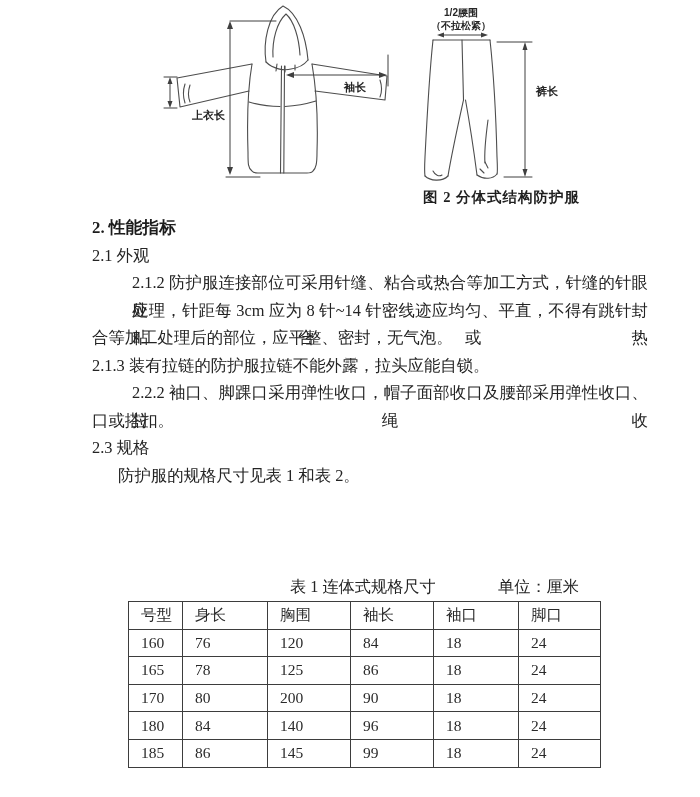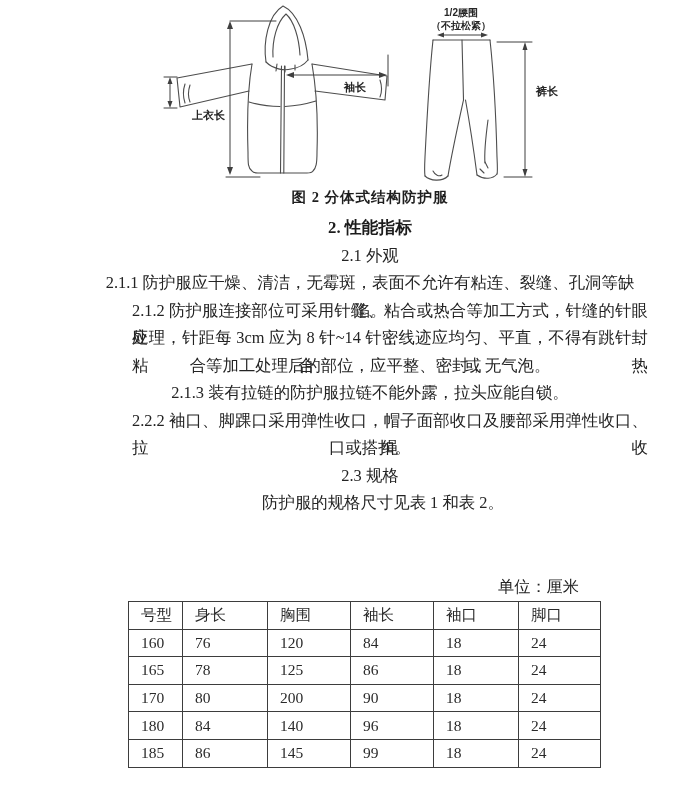--- a/index.html
+++ b/index.html
@@ -36,39 +36,38 @@
     font-weight: bold;
     fill: #262626;
     stroke: none;
   }
   .fig-svg text.small { font-size: 10px; }
   .fig-caption {
     position: absolute;
     left: 160px;
     top: 188px;
     width: 420px;
-    text-align: center;
+    text-align: right;
     font-size: 14.5px;
     font-weight: bold;
     letter-spacing: 1px;
     color: #1f1f1f;
   }
   
   .text-block {
     position: absolute;
     left: 92px;
     top: 214px;
     width: 556px;
   }
   .doc-line {
     height: 27.5px;
     line-height: 27.5px;
     font-size: 16.4px;
     color: #242424;
-    text-align: center;
   }
   .doc-line.h { font-weight: bold; font-size: 16.8px; color: #1c1c1c; }
   .doc-line.jfull { text-align: justify; text-align-last: justify; padding-left: 40px; }
   .doc-line.indent { text-indent: 26px; font-family: Liberation Serif, serif; }
   
   .table-title-line {
     position: absolute;
     left: 92px;
     top: 574px;
     width: 556px;
@@ -180,32 +179,32 @@
       <line class="dim" x1="356" y1="175" x2="384" y2="175"></line>
     </g>
     <text x="388" y="93">裤长</text>
   </svg>
 
   <div class="fig-caption">图 2  分体式结构防护服</div>
 
   <div class="text-block">
     <div class="doc-line h">2.  性能指标</div>
     <div class="doc-line">2.1 外观</div>
-    <div class="doc-line">2.1.1 防护服应干燥、清洁，无霉斑，表面不允许有粘连、裂缝、孔洞等缺陷。</div>
     <div class="doc-line jfull">2.1.2 防护服连接部位可采用针缝、粘合或热合等加工方式，针缝的针眼应密封</div>
     <div class="doc-line jfull">处理，针距每 3cm 应为 8 针~14 针，线迹应均匀、平直，不得有跳针，粘合或热</div>
     <div class="doc-line">合等加工处理后的部位，应平整、密封，无气泡。</div>
     <div class="doc-line">2.1.3 装有拉链的防护服拉链不能外露，拉头应能自锁。</div>
     <div class="doc-line jfull">2.2.2 袖口、脚踝口采用弹性收口，帽子面部收口及腰部采用弹性收口、拉绳收</div>
     <div class="doc-line">口或搭扣。</div>
     <div class="doc-line">2.3 规格</div>
     <div class="doc-line indent">防护服的规格尺寸见表 1 和表 2。</div>
   </div>
 
   <div class="table-title-line">
+    <span class="tbl-title">表 1 连体式规格尺寸</span>
     <span class="tbl-unit">单位：厘米</span>
   </div>
 
   <table class="spec-table">
     <colgroup>
       <col style="width:54px">
         <col style="width:85px">
         <col style="width:83px">
       <col style="width:83px">
         <col style="width:85px">

